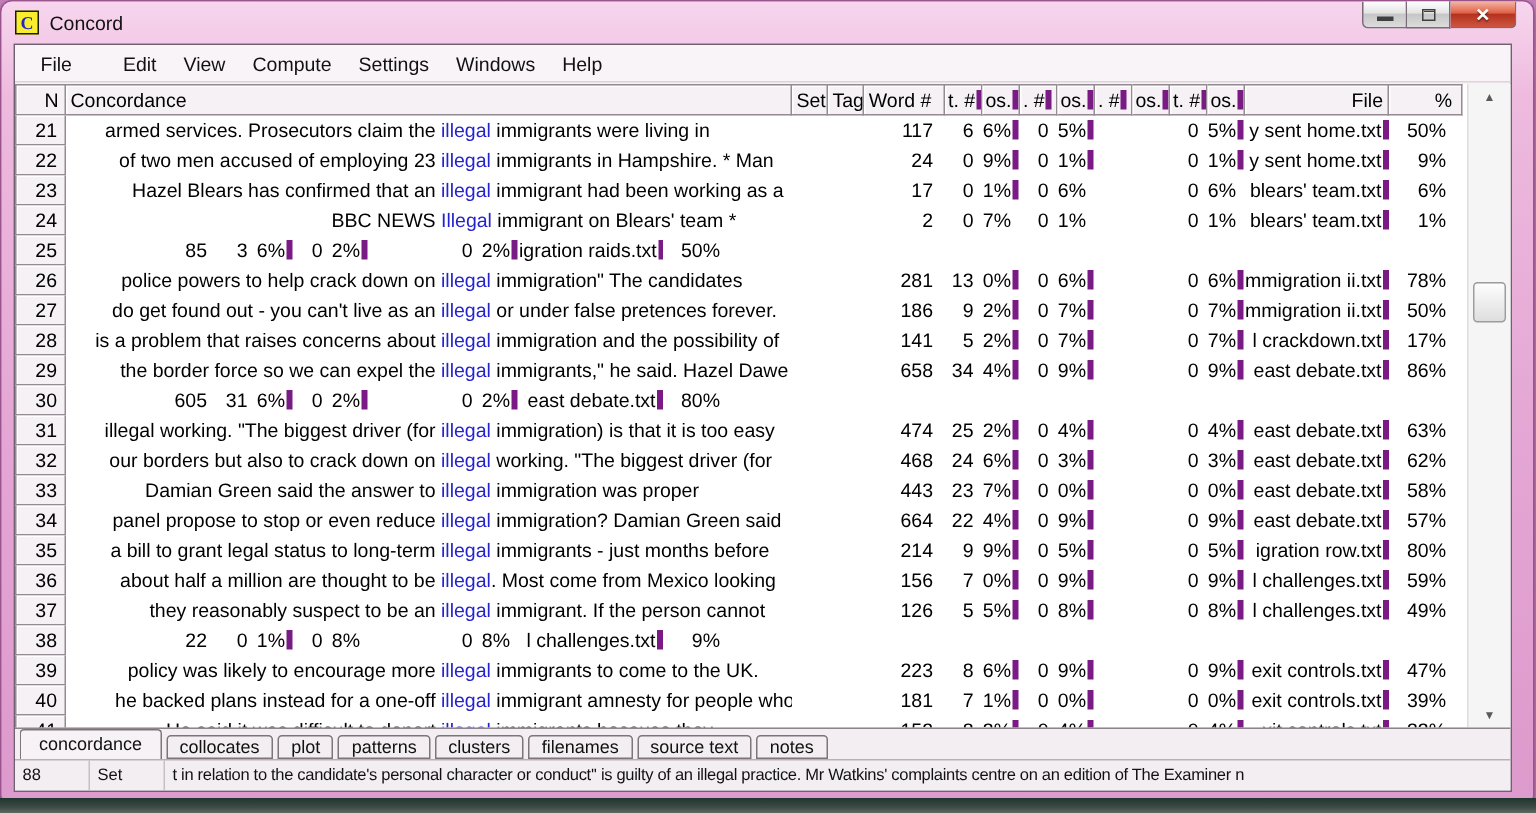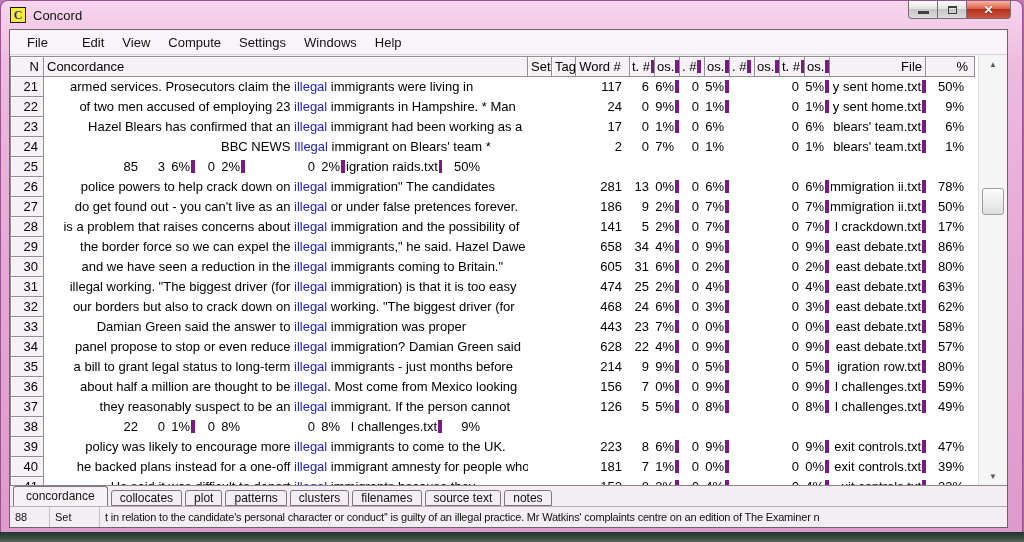--- a/index.html
+++ b/index.html
@@ -107,21 +107,21 @@
     font-size:12px; height:16px; line-height:14px; padding:0 8px; margin-right:3px; color:#111; }
   .tab.active { background:#f7f2f6; height:20px; line-height:18px; border-bottom:none;
     padding:0 12px; }
 
   
   .status { position:absolute; left:0; right:0; bottom:0; height:21px;
     background:#f3eef2; border-top:1px solid #b9b0b7;
     display:flex; align-items:stretch; font-size:11px; color:#111; }
   .st-cell { display:flex; align-items:center; padding:0 5px;
     border-right:1px solid #c8bfc6; }
-  .st-n { width:40px; }
+  .st-n { width:50px; }
   .st-set { width:50px; }
   .st-msg { flex:1; border-right:none; white-space:nowrap; overflow:hidden;
     letter-spacing:-0.2px; }
 </style>
 </head>
 <body>
 
 <div id="window">
 
   <div class="titlebar">
@@ -256,21 +256,20 @@
     <div class="cell c-conc"><span class="lctx">the border force so we can expel the </span><span class="kw">illegal</span><span class="rctx"> immigrants," he said. Hazel Dawe</span></div>
     <div class="cell c-set"></div>
     <div class="cell c-tag"></div>
     <div class="cell c-word wv">658</div>
     <span class="pairs" style="display:contents"><div class="cell c-num">34</div><div class="cell c-pos"><span>4%</span><span class="pbar"></span></div><div class="cell c-num">0</div><div class="cell c-pos"><span>9%</span><span class="pbar"></span></div><div class="cell c-num"></div><div class="cell c-pos"><span></span><span class="pbar off"></span></div><div class="cell c-num">0</div><div class="cell c-pos"><span>9%</span><span class="pbar"></span></div></span>
     <div class="cell c-file"><span class="fv">east debate.txt</span><span class="pbar"></span></div>
     <div class="cell c-pct pv">86%</div>
   </div>
             <div class="row">
     <div class="cell c-n rn">30</div>
-    <div class="cell c-conc"><span class="lctx">and we have seen a reduction in the </span><span class="kw">illegal</span><span class="rctx"> immigrants coming to Britain."</span></div>
     <div class="cell c-set"></div>
     <div class="cell c-tag"></div>
     <div class="cell c-word wv">605</div>
     <span class="pairs" style="display:contents"><div class="cell c-num">31</div><div class="cell c-pos"><span>6%</span><span class="pbar"></span></div><div class="cell c-num">0</div><div class="cell c-pos"><span>2%</span><span class="pbar"></span></div><div class="cell c-num"></div><div class="cell c-pos"><span></span><span class="pbar off"></span></div><div class="cell c-num">0</div><div class="cell c-pos"><span>2%</span><span class="pbar"></span></div></span>
     <div class="cell c-file"><span class="fv">east debate.txt</span><span class="pbar"></span></div>
     <div class="cell c-pct pv">80%</div>
   </div>
             <div class="row">
     <div class="cell c-n rn">31</div>
     <div class="cell c-conc"><span class="lctx">illegal working. "The biggest driver (for </span><span class="kw">illegal</span><span class="rctx"> immigration) is that it is too easy</span></div>
@@ -299,21 +298,21 @@
     <div class="cell c-word wv">443</div>
     <span class="pairs" style="display:contents"><div class="cell c-num">23</div><div class="cell c-pos"><span>7%</span><span class="pbar"></span></div><div class="cell c-num">0</div><div class="cell c-pos"><span>0%</span><span class="pbar"></span></div><div class="cell c-num"></div><div class="cell c-pos"><span></span><span class="pbar off"></span></div><div class="cell c-num">0</div><div class="cell c-pos"><span>0%</span><span class="pbar"></span></div></span>
     <div class="cell c-file"><span class="fv">east debate.txt</span><span class="pbar"></span></div>
     <div class="cell c-pct pv">58%</div>
   </div>
             <div class="row">
     <div class="cell c-n rn">34</div>
     <div class="cell c-conc"><span class="lctx">panel propose to stop or even reduce </span><span class="kw">illegal</span><span class="rctx"> immigration? Damian Green said</span></div>
     <div class="cell c-set"></div>
     <div class="cell c-tag"></div>
-    <div class="cell c-word wv">628</div>
+    <div class="cell c-word wv">664</div>
     <span class="pairs" style="display:contents"><div class="cell c-num">22</div><div class="cell c-pos"><span>4%</span><span class="pbar"></span></div><div class="cell c-num">0</div><div class="cell c-pos"><span>9%</span><span class="pbar"></span></div><div class="cell c-num"></div><div class="cell c-pos"><span></span><span class="pbar off"></span></div><div class="cell c-num">0</div><div class="cell c-pos"><span>9%</span><span class="pbar"></span></div></span>
     <div class="cell c-file"><span class="fv">east debate.txt</span><span class="pbar"></span></div>
     <div class="cell c-pct pv">57%</div>
   </div>
             <div class="row">
     <div class="cell c-n rn">35</div>
     <div class="cell c-conc"><span class="lctx">a bill to grant legal status to long-term </span><span class="kw">illegal</span><span class="rctx"> immigrants - just months before</span></div>
     <div class="cell c-set"></div>
     <div class="cell c-tag"></div>
     <div class="cell c-word wv">214</div>

